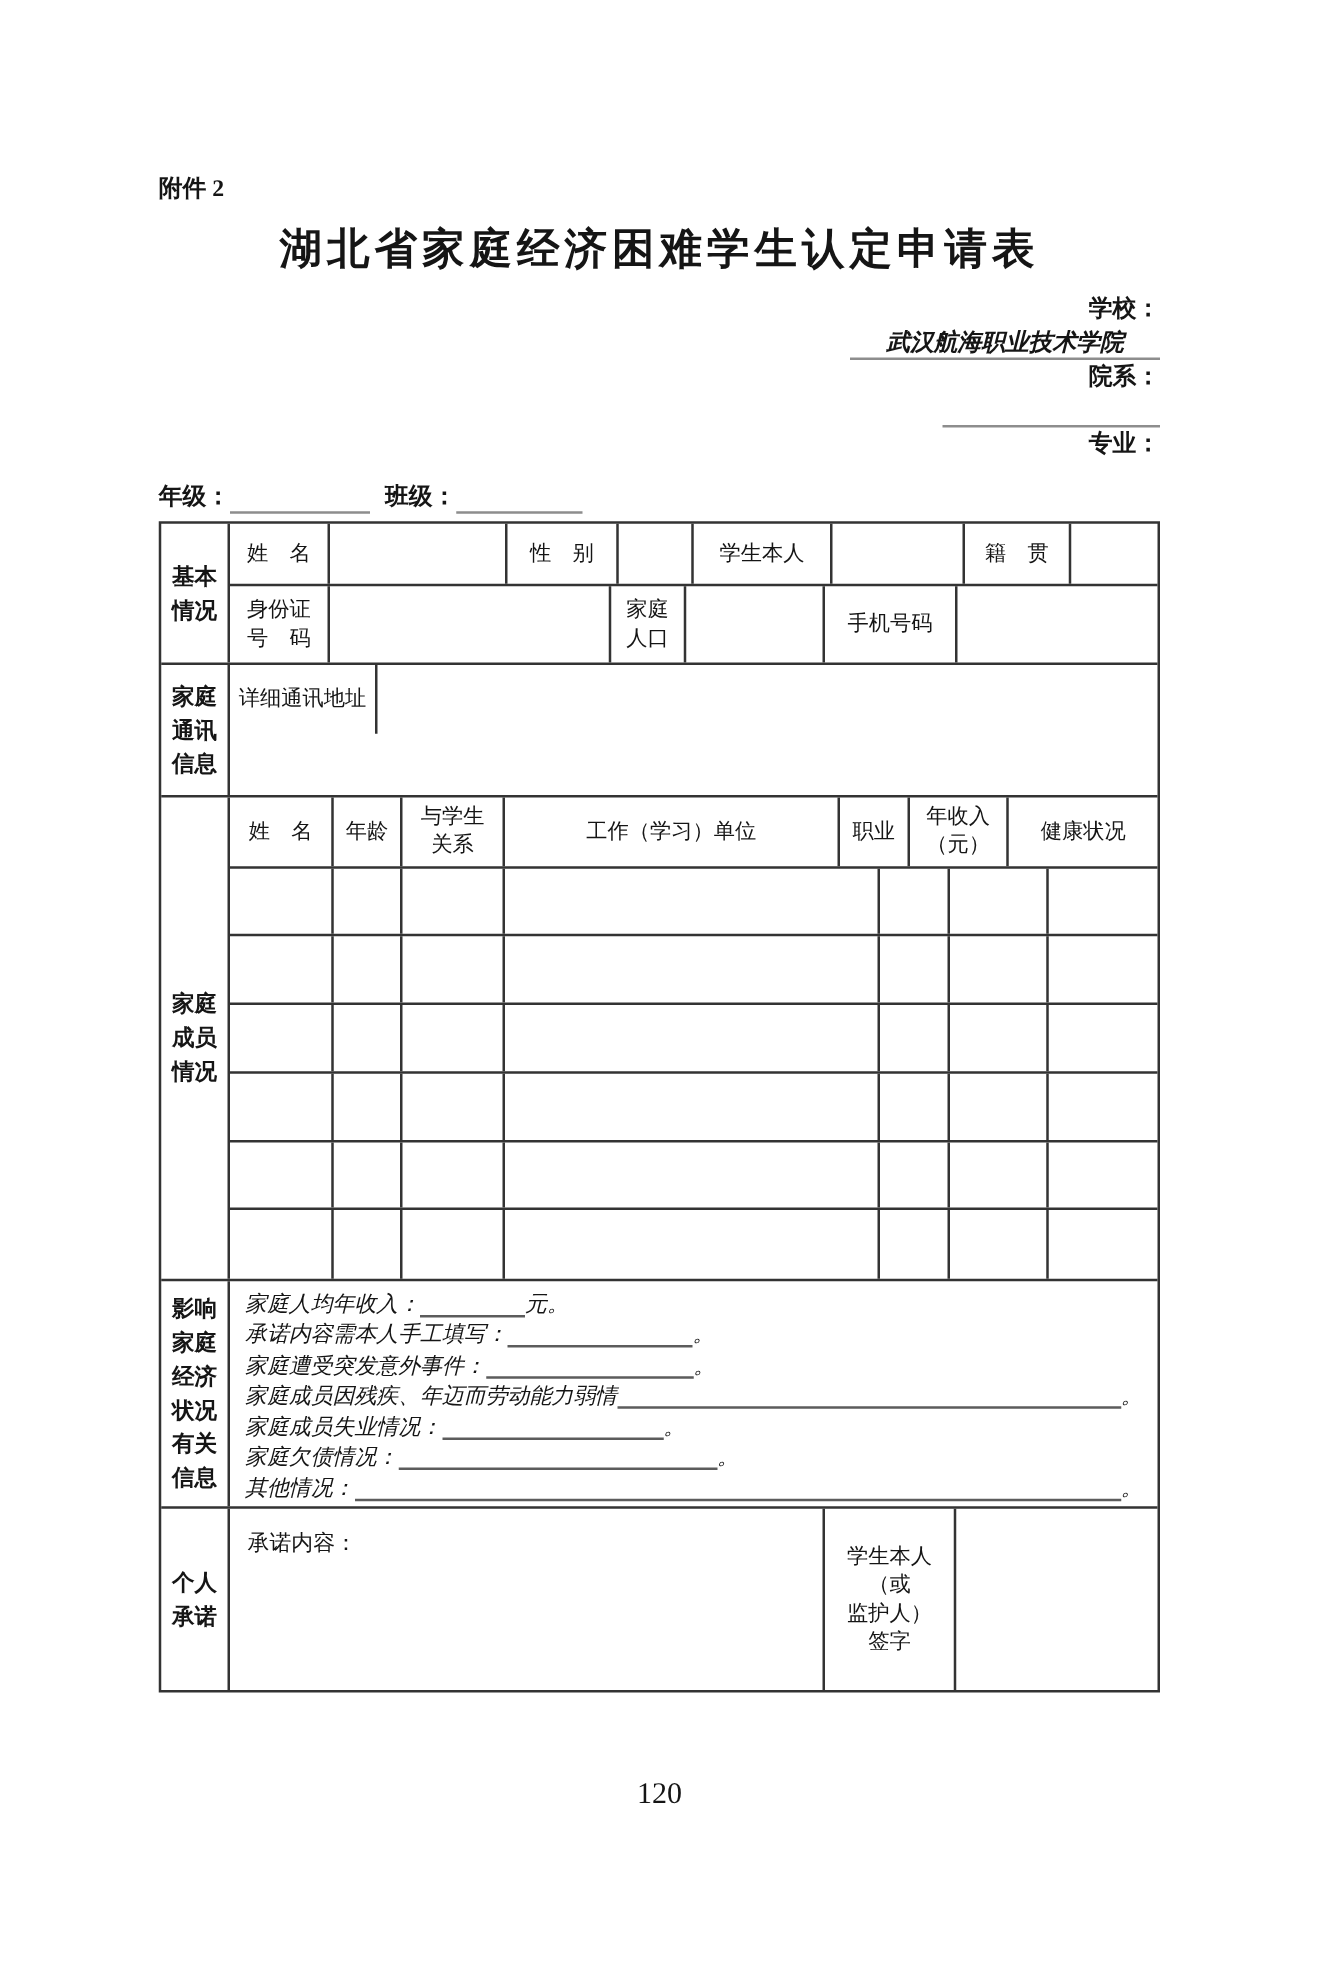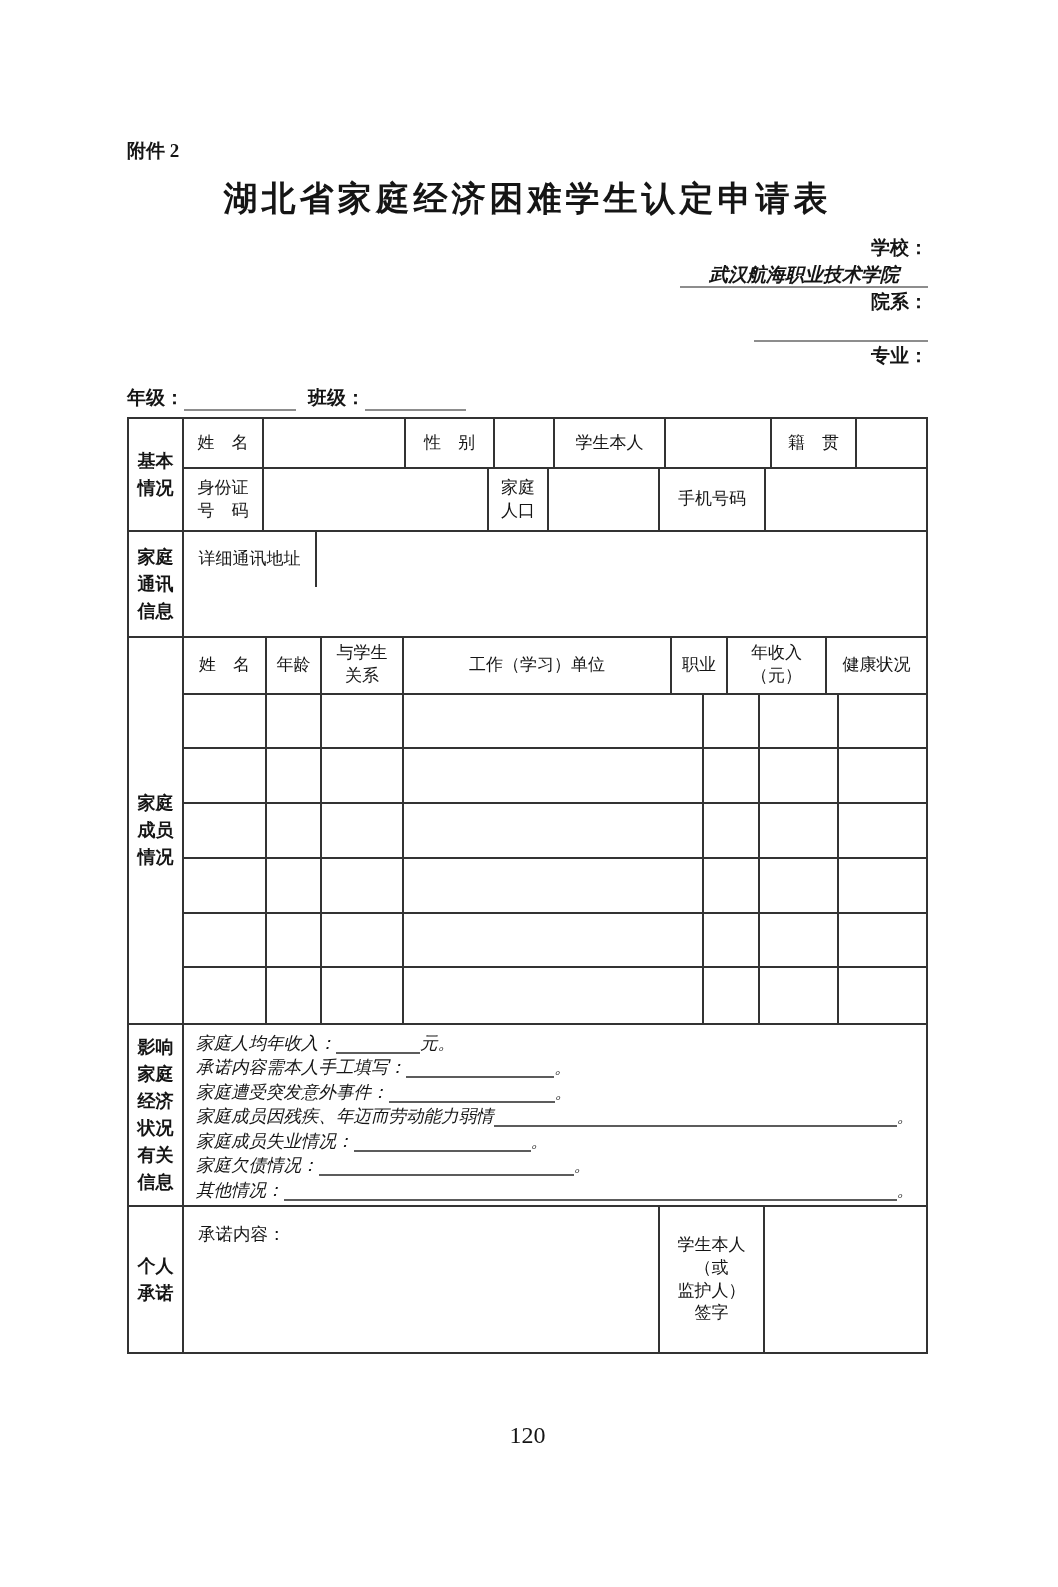--- a/index.html
+++ b/index.html
@@ -116,39 +116,39 @@
         </div>
       </div>
     </div>
 
     <div class="sec" style="height:106px">
       <div class="lab">家庭
 通讯
 信息</div>
       <div class="rows">
         <div class="trow" style="height:55px">
-          <div class="c" style="width:133px">详细通讯地址</div>
+          <div class="c" style="width:118px">详细通讯地址</div>
           <div class="c cf"></div>
         </div>
       </div>
     </div>
 
     <div class="sec" style="height:387px">
       <div class="lab">家庭
 成员
 情况</div>
       <div class="rows">
         <div class="trow" style="height:57px">
           <div class="c" style="width:83px">姓　名</div>
           <div class="c" style="width:55px">年龄</div>
           <div class="c" style="width:82px">与学生
 关系</div>
           <div class="c" style="width:268px">工作（学习）单位</div>
           <div class="c" style="width:56px">职业</div>
-          <div class="c" style="width:99px">年收入
+          <div class="c" style="width:79px">年收入
 （元）</div>
           <div class="c cf">健康状况</div>
         </div>
         <div class="trow" style="height:55px">
           <div class="c" style="width:83px"></div>
           <div class="c" style="width:55px"></div>
           <div class="c" style="width:82px"></div>
           <div class="c" style="width:300px"></div>
           <div class="c" style="width:56px"></div>
           <div class="c" style="width:79px"></div>

